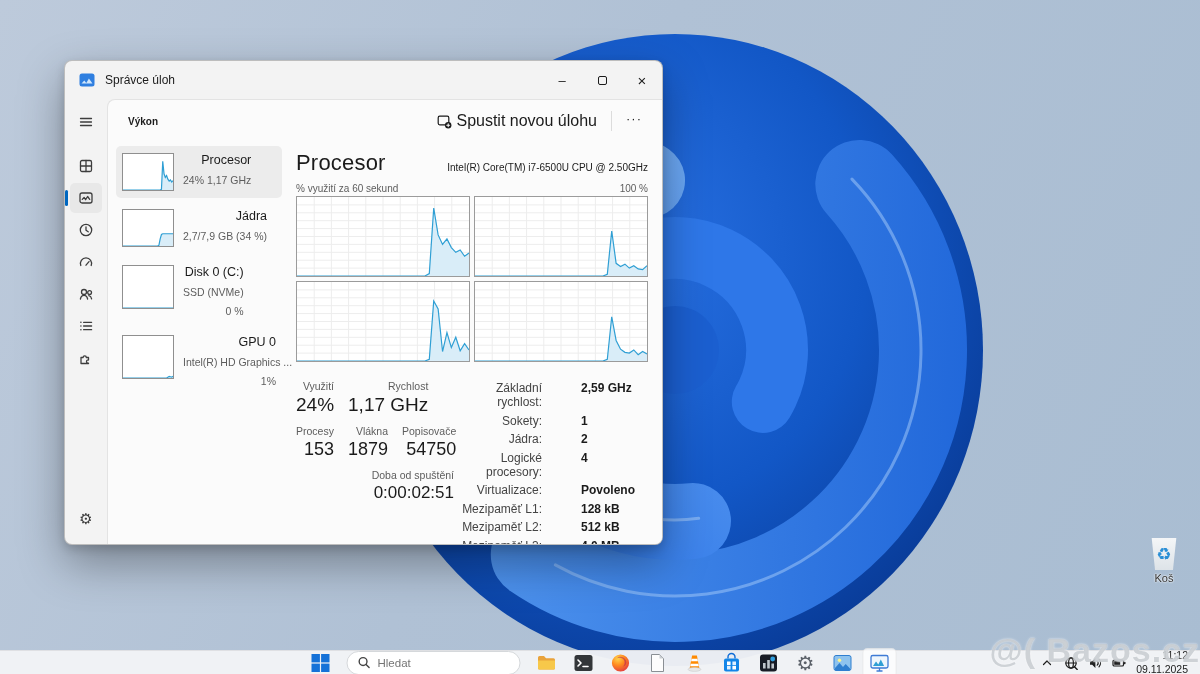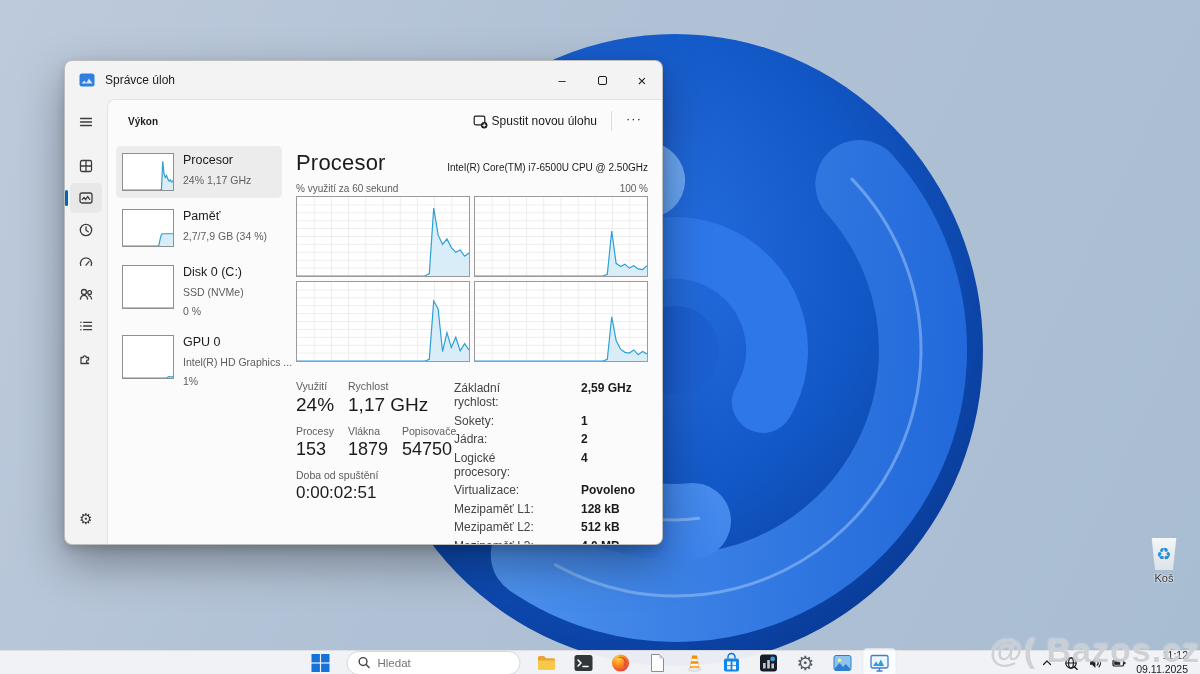--- a/index.html
+++ b/index.html
@@ -44,26 +44,26 @@
   .side-spacer { flex:1; }
   .gear-glyph { font-family:"DejaVu Sans", sans-serif; font-size:15px; color:#3d3d3d; line-height:1; }
   .side-btn.hamburger { margin-bottom:14px; }
 
   
   .pane { flex:1; background:#fbfbfb; border-top-left-radius:8px; border-left:1px solid #e3e3e3;
           border-top:1px solid #e3e3e3; display:flex; flex-direction:column; overflow:hidden; }
   .pane-header { height:42px; display:flex; align-items:center; padding:0 10px 0 20px; flex:0 0 auto; }
   .pane-title { font-size:10px; font-weight:700; }
   .pane-actions { margin-left:auto; display:flex; align-items:center; gap:4px; }
-  .newtask-btn { display:flex; align-items:center; gap:4px; font-size:12px; padding:6px 10px; border-radius:5px; }
+  .newtask-btn { display:flex; align-items:center; gap:4px; font-size:16px; padding:6px 10px; border-radius:5px; }
   .newtask-btn svg { width:15px; height:15px; stroke:#1b1b1b; stroke-width:1.2; fill:none; stroke-linecap:round; }
   .action-sep { width:1px; height:20px; background:#dcdcdc; }
   .more-btn { font-size:13px; letter-spacing:1px; padding:4px 10px 8px; border-radius:5px; line-height:10px; }
 
-  .pane-content { flex:1; display:flex; padding:4px 14px 8px 8px; overflow:hidden; }
+  .pane-content { flex:1; display:flex; padding:4px 14px 8px 8px; overflow:hidden;text-align:right; }
 
   
   .perf-list { width:166px; flex:0 0 auto; }
   .list-item { display:flex; gap:9px; padding:7px 6px; border-radius:5px; margin-bottom:4px; cursor:default; }
   .list-item.selected { background:#ececec; }
   .minichart { width:52px; height:38px; background:#fff; border:1px solid #8f8f8f; flex:0 0 auto; position:relative; overflow:hidden; }
   .minichart svg { position:absolute; inset:0; width:100%; height:100%; }
   .li-text { min-width:0; }
   .li-title { font-size:12.5px; color:#1b1b1b; white-space:nowrap; }
   .li-sub { font-size:10.5px; color:#5d5d5d; white-space:nowrap; margin-top:7px; }
@@ -270,21 +270,21 @@
               </div>
             </div>
             <div class="list-item">
               <div class="minichart">
                   <svg viewBox="0 0 100 100" preserveAspectRatio="none">
                     <path class="area" d="M0,100 L0.00,100.00 L2.56,100.00 L5.13,100.00 L7.69,100.00 L10.26,100.00 L12.82,100.00 L15.38,100.00 L17.95,100.00 L20.51,100.00 L23.08,100.00 L25.64,100.00 L28.21,100.00 L30.77,100.00 L33.33,100.00 L35.90,100.00 L38.46,100.00 L41.03,100.00 L43.59,100.00 L46.15,100.00 L48.72,100.00 L51.28,100.00 L53.85,100.00 L56.41,100.00 L58.97,100.00 L61.54,100.00 L64.10,100.00 L66.67,100.00 L69.23,100.00 L71.79,98.00 L74.36,80.00 L76.92,68.00 L79.49,66.00 L82.05,66.00 L84.62,66.00 L87.18,66.00 L89.74,66.00 L92.31,66.00 L94.87,66.00 L97.44,66.00 L100.00,66.00 L100,100 Z"></path>
                     <polyline class="cline" points="0.00,100.00 2.56,100.00 5.13,100.00 7.69,100.00 10.26,100.00 12.82,100.00 15.38,100.00 17.95,100.00 20.51,100.00 23.08,100.00 25.64,100.00 28.21,100.00 30.77,100.00 33.33,100.00 35.90,100.00 38.46,100.00 41.03,100.00 43.59,100.00 46.15,100.00 48.72,100.00 51.28,100.00 53.85,100.00 56.41,100.00 58.97,100.00 61.54,100.00 64.10,100.00 66.67,100.00 69.23,100.00 71.79,98.00 74.36,80.00 76.92,68.00 79.49,66.00 82.05,66.00 84.62,66.00 87.18,66.00 89.74,66.00 92.31,66.00 94.87,66.00 97.44,66.00 100.00,66.00"></polyline>
                   </svg>
                 </div>
               <div class="li-text">
-                <div class="li-title">Paměť</div>
+                <div class="li-title">Jádra</div>
                 <div class="li-sub">2,7/7,9 GB (34 %)</div>
               </div>
             </div>
             <div class="list-item">
               <div class="minichart" style="height:44px;">
                   <svg viewBox="0 0 100 100" preserveAspectRatio="none">
                     <path class="area" d="M0,100 L0.00,100.00 L2.56,100.00 L5.13,100.00 L7.69,100.00 L10.26,100.00 L12.82,100.00 L15.38,100.00 L17.95,100.00 L20.51,100.00 L23.08,100.00 L25.64,100.00 L28.21,100.00 L30.77,100.00 L33.33,100.00 L35.90,100.00 L38.46,100.00 L41.03,100.00 L43.59,100.00 L46.15,100.00 L48.72,100.00 L51.28,100.00 L53.85,100.00 L56.41,100.00 L58.97,100.00 L61.54,100.00 L64.10,100.00 L66.67,100.00 L69.23,100.00 L71.79,100.00 L74.36,100.00 L76.92,100.00 L79.49,100.00 L82.05,100.00 L84.62,100.00 L87.18,100.00 L89.74,100.00 L92.31,100.00 L94.87,100.00 L97.44,100.00 L100.00,100.00 L100,100 Z"></path>
                     <polyline class="cline" points="0.00,100.00 2.56,100.00 5.13,100.00 7.69,100.00 10.26,100.00 12.82,100.00 15.38,100.00 17.95,100.00 20.51,100.00 23.08,100.00 25.64,100.00 28.21,100.00 30.77,100.00 33.33,100.00 35.90,100.00 38.46,100.00 41.03,100.00 43.59,100.00 46.15,100.00 48.72,100.00 51.28,100.00 53.85,100.00 56.41,100.00 58.97,100.00 61.54,100.00 64.10,100.00 66.67,100.00 69.23,100.00 71.79,100.00 74.36,100.00 76.92,100.00 79.49,100.00 82.05,100.00 84.62,100.00 87.18,100.00 89.74,100.00 92.31,100.00 94.87,100.00 97.44,100.00 100.00,100.00"></polyline>
                   </svg>
                 </div>

